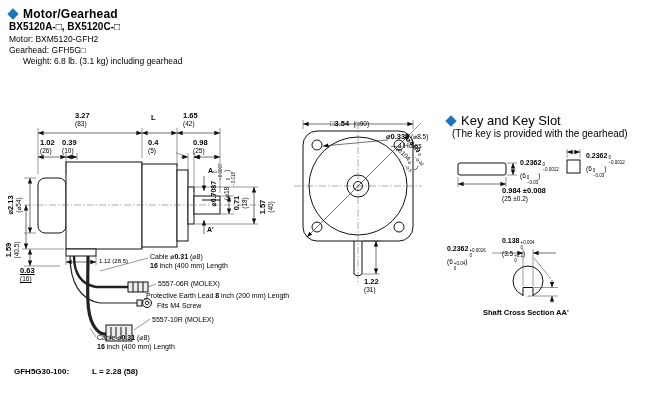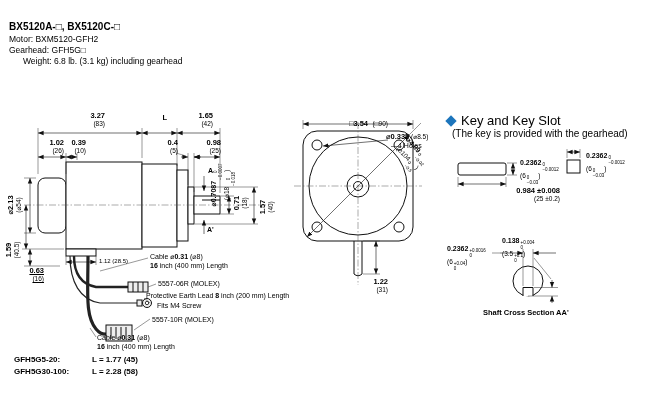--- a/index.html
+++ b/index.html
@@ -4,21 +4,21 @@
 <style>
   html,body{margin:0;padding:0;background:#fff;}
   .page{position:relative;width:657px;height:401px;background:#fff;overflow:hidden;
         font-family:"Liberation Sans","DejaVu Sans",sans-serif;color:#000;}
   svg.draw{position:absolute;left:0;top:0;}
   .abs{position:absolute;white-space:nowrap;}
   .ttl{font-size:12px;font-weight:bold;letter-spacing:.2px;}
   .dia{width:8px;height:8px;display:inline-block;transform:rotate(45deg);margin:0 6px 0 1px;}
   .models{font-size:10px;font-weight:bold;}
   .info{font-size:8.5px;}
-  .dim{position:absolute;text-align:right;line-height:1.2;white-space:nowrap;}
+  .dim{position:absolute;text-align:left;line-height:1.2;white-space:nowrap;}
   .din{font-size:7.5px;font-weight:bold;}
   .dmm{font-size:6.5px;}
   .rot{position:absolute;transform-origin:0 0;transform:rotate(-90deg);line-height:1.25;
        white-space:nowrap;text-align:center;}
   .rot .din,.rot .dmm,.rot [data-tol]{display:block;}
   .rot45{position:absolute;transform-origin:0 0;transform:rotate(47deg);line-height:1.25;white-space:nowrap;}
   .rot45 [data-tol]{display:block;}
   .note{position:absolute;font-size:7px;white-space:nowrap;}
   .note6{position:absolute;font-size:6px;white-space:nowrap;}
   .note75{position:absolute;font-size:10px;white-space:nowrap;}
@@ -181,20 +181,23 @@
     <line x1="458" y1="184" x2="506" y2="184" marker-start="url(#ae)" marker-end="url(#ae)"></line>
     <line x1="513" y1="163" x2="513" y2="175" marker-start="url(#ae)" marker-end="url(#ae)"></line>
     <line x1="567" y1="152" x2="580" y2="152" marker-start="url(#ae)" marker-end="url(#ae)"></line>
     <line x1="500" y1="253" x2="523" y2="253" marker-end="url(#ae)"></line>
     <line x1="556" y1="253" x2="533" y2="253" marker-end="url(#ae)"></line>
     <line x1="552" y1="280" x2="552" y2="287.5" marker-end="url(#ae)"></line>
     <line x1="552" y1="303" x2="552" y2="296" marker-end="url(#ae)"></line>
   </g>
 </svg>
 
+<div class="abs" style="left:8px;top:4px;">
+  <span class="dia" style="background-color: rgb(28, 117, 188);"></span><span class="ttl">Motor/Gearhead</span>
+</div>
 <div class="abs models" style="left:9px;top:21px;">BX5120A-□, BX5120C-□</div>
 <div class="abs info" style="left:9px;top:34px;">Motor: BXM5120-GFH2</div>
 <div class="abs info" style="left:9px;top:45px;">Gearhead: GFH5G□</div>
 <div class="abs info" style="left:23px;top:56px;">Weight: 6.8 lb. (3.1 kg) including gearhead</div>
 
 <div class="dim" style="left:75px;top:111px;width:30px;">
   <div class="din">3.27</div>
   <div class="dmm">(83)</div>
 </div>
 <div class="dim" style="left:151px;top:113px;width:16px;">
@@ -341,20 +344,17 @@
           <span>+0.004</span>
           <span>0</span>
         </span></span>
   <span class="tmm" style="display:block;" data-tol="key_panel.slot_depth_mm"><span>(3.5</span><span class="stk">
           <span>+0.1</span>
           <span>0</span>
         </span><span>)</span></span>
 </div>
 <div class="seclbl" style="left:483px;top:308px;">Shaft Cross Section AA'</div>
 
-<div class="trow" style="left:14px;top:355px;">
-  <span class="m">GFH5G5-20:</span><span>L = 1.77 (45)</span>
-</div>
 <div class="trow" style="left:14px;top:367px;">
   <span class="m">GFH5G30-100:</span><span>L = 2.28 (58)</span>
 </div>
 
 </div>
 
 </body></html>

